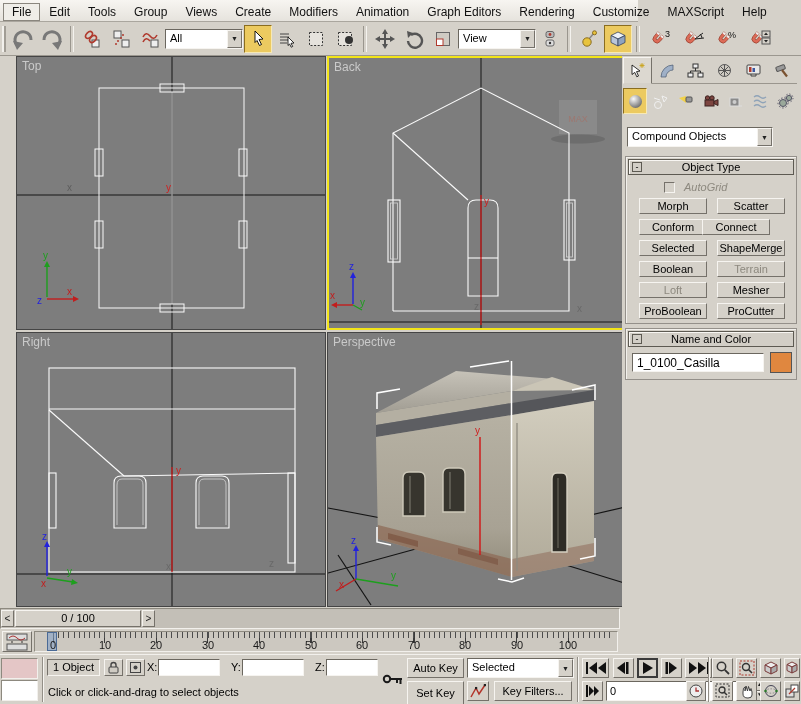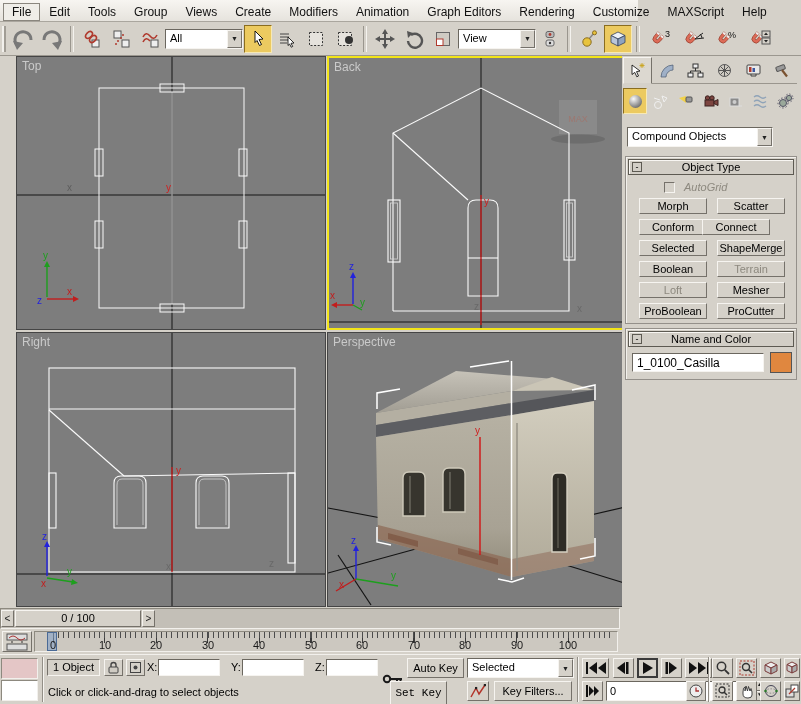--- a/index.html
+++ b/index.html
@@ -689,21 +689,21 @@
           <g stroke="#1a1a1a" stroke-width="2" fill="none">
             <circle cx="5" cy="11" r="3.2"></circle>
             <line x1="8.2" y1="11" x2="20" y2="11"></line>
             <line x1="15" y1="11" x2="15" y2="15"></line>
             <line x1="18.5" y1="11" x2="18.5" y2="16"></line>
           </g>
         </svg>
     </div>
 
     <div class="sb-abs sbtn" style="left:407px;top:3px;width:57px;height:20px;">Auto Key</div>
-    <div class="sb-abs sbtn" style="left:390px;top:26px;width:57px;height:24px;font-family:Liberation Mono, monospace;">Set Key</div>
+    <div class="sb-abs sbtn" style="left:407px;top:26px;width:57px;height:24px;">Set Key</div>
 
     <div class="sb-abs dd" style="left:467px;top:3px;width:107px;gap:38px;">
       <span class="val">Selected</span>
       <span class="arrow">▼</span>
     </div>
 
     <div class="sb-abs sbtn" style="left:467px;top:26px;width:22px;height:20px;">
       <svg width="18" height="18">
           <polyline points="2,15 7,6 10,12 16,3" stroke="#b3342a" fill="none" stroke-width="1.5"></polyline>
           <rect x="6" y="5" width="2.2" height="2.2" fill="#222"></rect>

